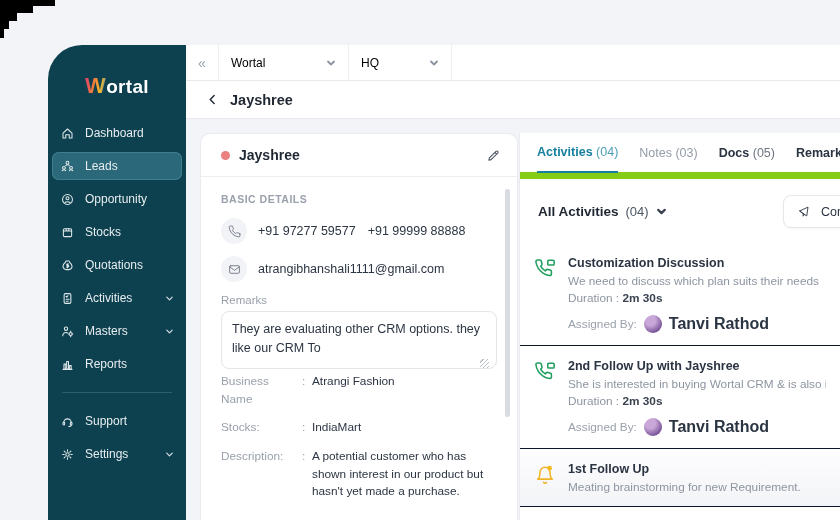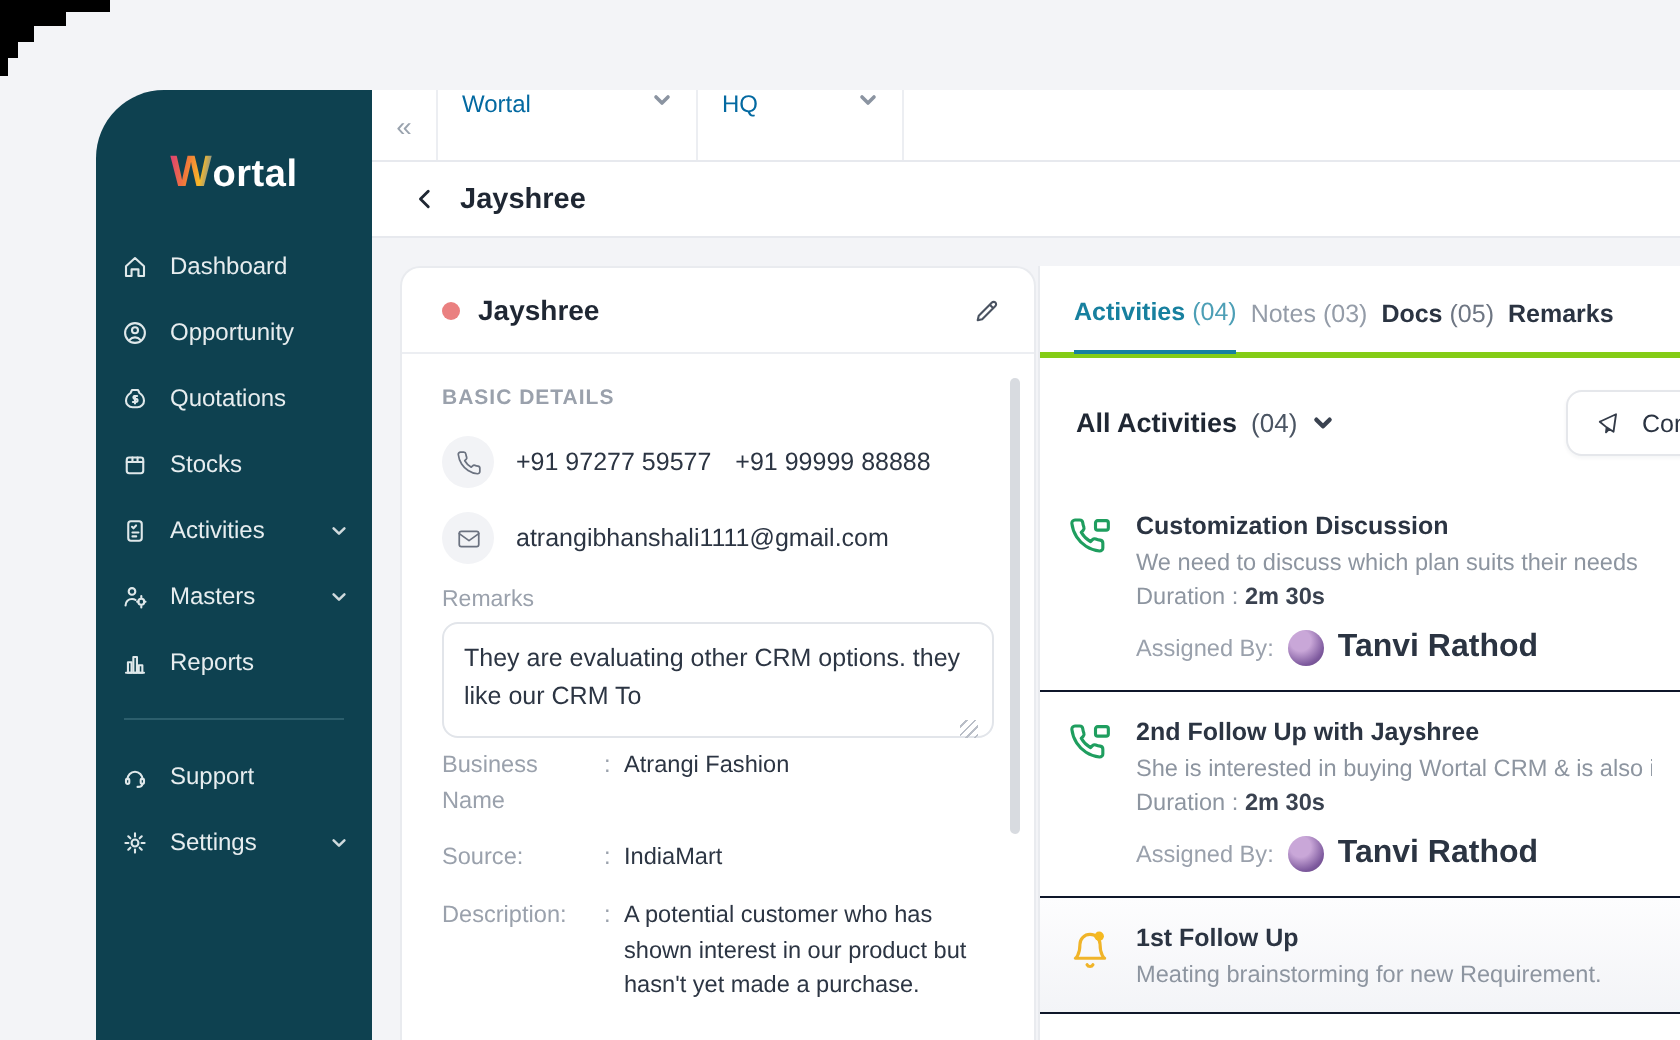--- a/index.html
+++ b/index.html
@@ -24,22 +24,22 @@
     stroke-width:1.4; stroke-linecap:round; stroke-linejoin:round; }
   .nav-item.active { background:#2b6879; box-shadow:inset 0 0 0 1px #3f7e90; }
   .nav-item .chev { margin-left:auto; stroke:#cfdadd; width:9px; height:9px; flex:0 0 9px; }
   .nav-divider { height:1px; background:#2c5e6c; margin:14px 10px 14px 10px; }
 
   
   .topbar { position:absolute; left:186px; top:45px; width:654px; height:36px; background:#fff;
     border-bottom:1px solid #e7e9ee; display:flex; align-items:stretch; }
   .collapse { width:33px; display:flex; align-items:center; justify-content:center;
     color:#9aa3ae; font-size:14px; border-right:1px solid #eceef2; cursor:pointer; }
-  .tb-select { display:flex; align-items:flex-start; justify-content:space-between;
-    padding:0 12px; font-size:12px; color:#0369a1; border-right:1px solid #eceef2; cursor:pointer; }
+  .tb-select { display:flex; align-items:center; justify-content:space-between;
+    padding:0 12px; font-size:12px; color:#000000; border-right:1px solid #eceef2; cursor:pointer; }
   .tb-select.w1 { width:130px; } .tb-select.w2 { width:103px; }
   .tb-select svg { width:10px; height:10px; stroke:#8b94a1; fill:none; stroke-width:1.8;
     stroke-linecap:round; stroke-linejoin:round; }
 
   
   .pagehead { position:absolute; left:186px; top:81px; width:654px; height:38px; background:#fff;
     border-bottom:1px solid #e7e9ee; display:flex; align-items:center; padding-left:20px; gap:8px; }
   .back-btn { width:16px; height:16px; cursor:pointer; display:flex; align-items:center; }
   .back-btn svg { width:13px; height:13px; stroke:#1f2733; fill:none; stroke-width:2.2;
     stroke-linecap:round; stroke-linejoin:round; }
@@ -74,22 +74,22 @@
   .kv { display:flex; font-size:11.8px; margin-bottom:11px; line-height:1.5; }
   .kv .k { width:81px; color:#9aa1ac; flex:0 0 81px; }
   .kv .sep { width:10px; color:#9aa1ac; flex:0 0 10px; }
   .kv .v { color:#2c3543; width:186px; }
   .card-scrollbar { position:absolute; right:7px; top:55px; width:5px; height:228px;
     background:#d8dbe0; border-radius:3px; }
 
   
   .panel { position:absolute; left:519px; top:133px; width:321px; height:395px; background:#fff;
     border-left:1px solid #e9ebef; }
-  .tabs { display:flex; gap:7px; padding:0 0 0 17px; height:46px; align-items:flex-end;
-    border-bottom:3px solid #84cc16; }
+  .tabs { display:flex; gap:21px; padding:0 0 0 17px; height:46px; align-items:flex-end;
+    border-bottom:7px solid #84cc16; }
   .tab { font-size:12.5px; padding-bottom:12px; cursor:pointer; color:#2b3442; font-weight:600;
     white-space:nowrap; }
   .tab .cnt { font-weight:400; color:#6e7683; }
   .tab.muted, .tab.muted .cnt { color:#949ca8; font-weight:400; }
   .tab.active { color:#17809f; border-bottom:2px solid #17809f; margin-bottom:-1px; font-weight:700; }
   .tab.active .cnt { color:#4d9fb6; font-weight:400; }
   .filter-row { position:relative; height:64px; display:flex; align-items:center; padding-left:18px; }
   .filter { display:flex; align-items:center; gap:7px; cursor:pointer; }
   .filter .fl { font-size:13.5px; font-weight:700; color:#1f2733; }
   .filter .fc { font-size:13px; color:#4b5563; }
@@ -135,41 +135,52 @@
     <span class="w">W</span>
       <span class="rest">ortal</span>
   </div>
   <nav class="nav">
     <div class="nav-item">
       <svg viewBox="0 0 20 20">
           <path d="M4 9.5 L10 4 L16 9.5 V16 H12.3 V11.6 H7.7 V16 H4 Z"></path>
         </svg>
       <span>Dashboard</span>
     </div>
+    <div class="nav-item active">
+      <svg viewBox="0 0 20 20">
+          <circle cx="10" cy="5" r="1.9"></circle>
+          <path d="M7.7 8.7 a2.9 2.9 0 0 1 4.6 0"></path>
+          <circle cx="5.3" cy="11.8" r="1.9"></circle>
+          <path d="M3 15.5 a2.9 2.9 0 0 1 4.6 0"></path>
+          <circle cx="14.7" cy="11.8" r="1.9"></circle>
+          <path d="M12.4 15.5 a2.9 2.9 0 0 1 4.6 0"></path>
+        </svg>
+      <span>Leads</span>
+    </div>
     <div class="nav-item">
       <svg viewBox="0 0 20 20">
           <circle cx="10" cy="10" r="6.6"></circle>
           <circle cx="10" cy="8.2" r="2"></circle>
           <path d="M6.4 14.6 a4.7 4.7 0 0 1 7.2 0"></path>
         </svg>
       <span>Opportunity</span>
     </div>
     <div class="nav-item">
       <svg viewBox="0 0 20 20">
+          <rect x="4.5" y="5" width="11" height="10.5" rx="1.6"></rect>
+          <path d="M4.5 8 h11 M8.3 5 v3 M11.7 5 v3"></path>
+        </svg>
+      <span>Stocks</span>
+    </div>
+    <div class="nav-item">
+      <svg viewBox="0 0 20 20">
           <path d="M8 4 h4 l1 2 c2 1.4 3 3.1 3 5.1 a4.4 4.4 0 0 1-4.4 4.4 H8.4 A4.4 4.4 0 0 1 4 11.1 C4 9.1 5 7.4 7 6 Z"></path>
           <path d="M10 8 v5 M8.6 12 h2 a1.1 1.1 0 0 0 0-2.2 h-1.2 a1.1 1.1 0 0 1 0-1.8 h2"></path>
         </svg>
       <span>Quotations</span>
-    </div>
-    <div class="nav-item">
-      <svg viewBox="0 0 20 20">
-          <rect x="4.5" y="5" width="11" height="10.5" rx="1.6"></rect>
-          <path d="M4.5 8 h11 M8.3 5 v3 M11.7 5 v3"></path>
-        </svg>
-      <span>Stocks</span>
     </div>
     <div class="nav-item">
       <svg viewBox="0 0 20 20">
           <rect x="5.5" y="3.5" width="9" height="13" rx="1.8"></rect>
           <path d="M8 7.2 l1 1 1.7-1.9 M8.3 11 h4 M8.3 13.6 h2.5"></path>
         </svg>
       <span>Activities</span>
       <svg class="chev" viewBox="0 0 10 10">
           <polyline points="2,3.5 5,6.5 8,3.5"></polyline>
         </svg>
@@ -277,21 +288,21 @@
     <div class="fld-label">Remarks</div>
     <textarea class="remarks" style="">They are evaluating other CRM options. they like our CRM To</textarea>
     <div class="resize-grip"></div>
 
     <div class="kv">
       <span class="k">Business Name</span>
       <span class="sep">:</span>
       <span class="v">Atrangi Fashion</span>
     </div>
     <div class="kv">
-      <span class="k">Source:</span>
+      <span class="k">Stocks:</span>
       <span class="sep">:</span>
       <span class="v">IndiaMart</span>
     </div>
     <div class="kv">
       <span class="k">Description:</span>
       <span class="sep">:</span>
       <span class="v">A potential customer who has shown interest in our product but hasn't yet made a purchase.</span>
     </div>
 
     

